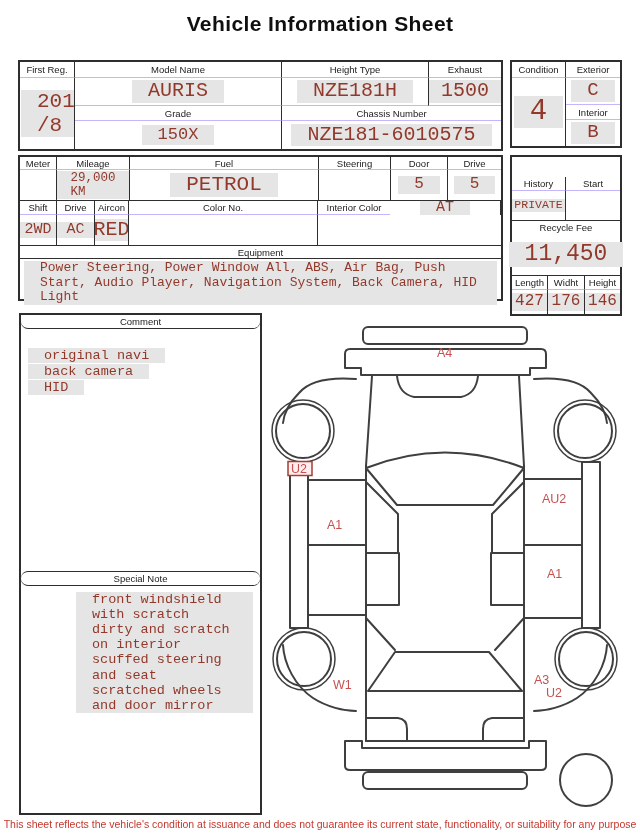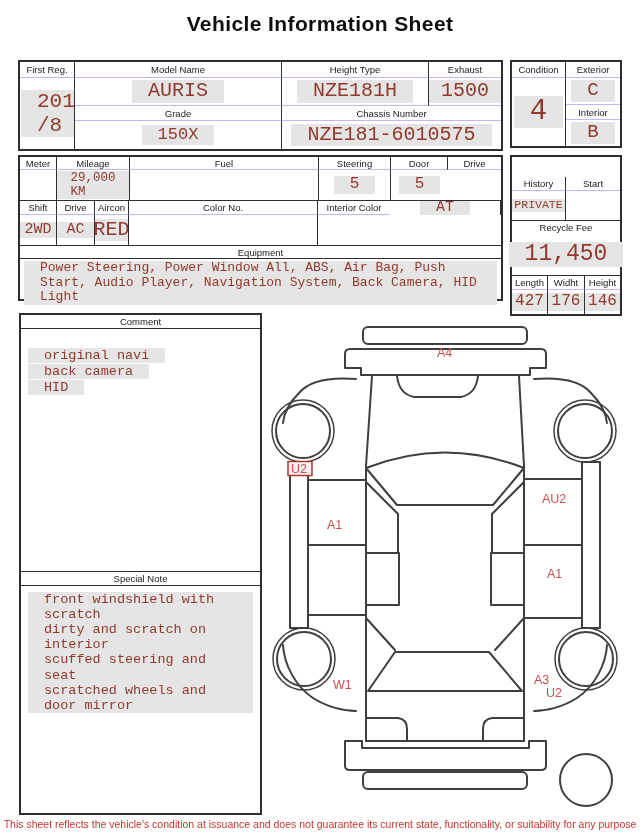--- a/index.html
+++ b/index.html
@@ -34,25 +34,25 @@
   .t2c{display:grid;grid-template-columns:54px 1fr;grid-template-rows:14px 29px;
        border-bottom:1px solid #2e2e2e;margin-top:20px;}
   .rec-h{height:13px;display:flex;align-items:center;justify-content:center;}
   .rec-v{height:41px;display:flex;align-items:center;justify-content:center;}
   .t2d{display:grid;grid-template-columns:36px 37px 1fr;grid-template-rows:14px 24px;
        border-top:1px solid #2e2e2e;}
   
   #notes{position:absolute;left:19px;top:313px;width:243px;height:502px;
          border:2px solid #2e2e2e;box-sizing:border-box;display:flex;flex-direction:column;background:#fff;}
   .box-h{height:13px;flex:none;display:flex;align-items:center;justify-content:center;
-         font-size:9.5px;border-bottom:1px solid #2e2e2e;}
+         font-size:9.5px;border-bottom:1px solid #2e2e2e;border-radius:7px;}
   .box-h.mid{border-top:1px solid #2e2e2e;}
   .note-body{padding:6px 7px;font-size:13.5px;line-height:16px;color:#92392b;}
   #comment-body{height:230px;flex:none;box-sizing:border-box;margin-top:12px;}
-  #special-body{flex:1;}
+  #special-body{flex:1;margin-left:48px;}
   
   #diagram{position:absolute;left:265px;top:313px;}
   .marker{font-size:12.5px;fill:#c75050;font-family:"Liberation Sans",sans-serif;}
   
   .footer{position:absolute;top:818px;left:0;width:100%;text-align:center;
           font-size:10.5px;color:#c4372e;}
 </style>
 </head>
 <body>
 
@@ -108,20 +108,23 @@
       <div class="cell hdr br bb">Meter</div>
       <div class="cell hdr br bb">Mileage</div>
       <div class="cell hdr br bb">Fuel</div>
       <div class="cell hdr br bb">Steering</div>
       <div class="cell hdr br bb">Door</div>
       <div class="cell hdr bb">Drive</div>
       <div class="cell val br"></div>
       <div class="cell val br fs13">
           <span class="hl">29,000 KM</span>
         </div>
+      <div class="cell val br fs21">
+          <span class="hl">PETROL</span>
+        </div>
       <div class="cell val br"></div>
       <div class="cell val br fs16">
           <span class="hl">5</span>
         </div>
       <div class="cell val fs16">
           <span class="hl">5</span>
         </div>
     </div>
     <div class="t2b">
       <div class="cell hdr br bb">Shift</div>

